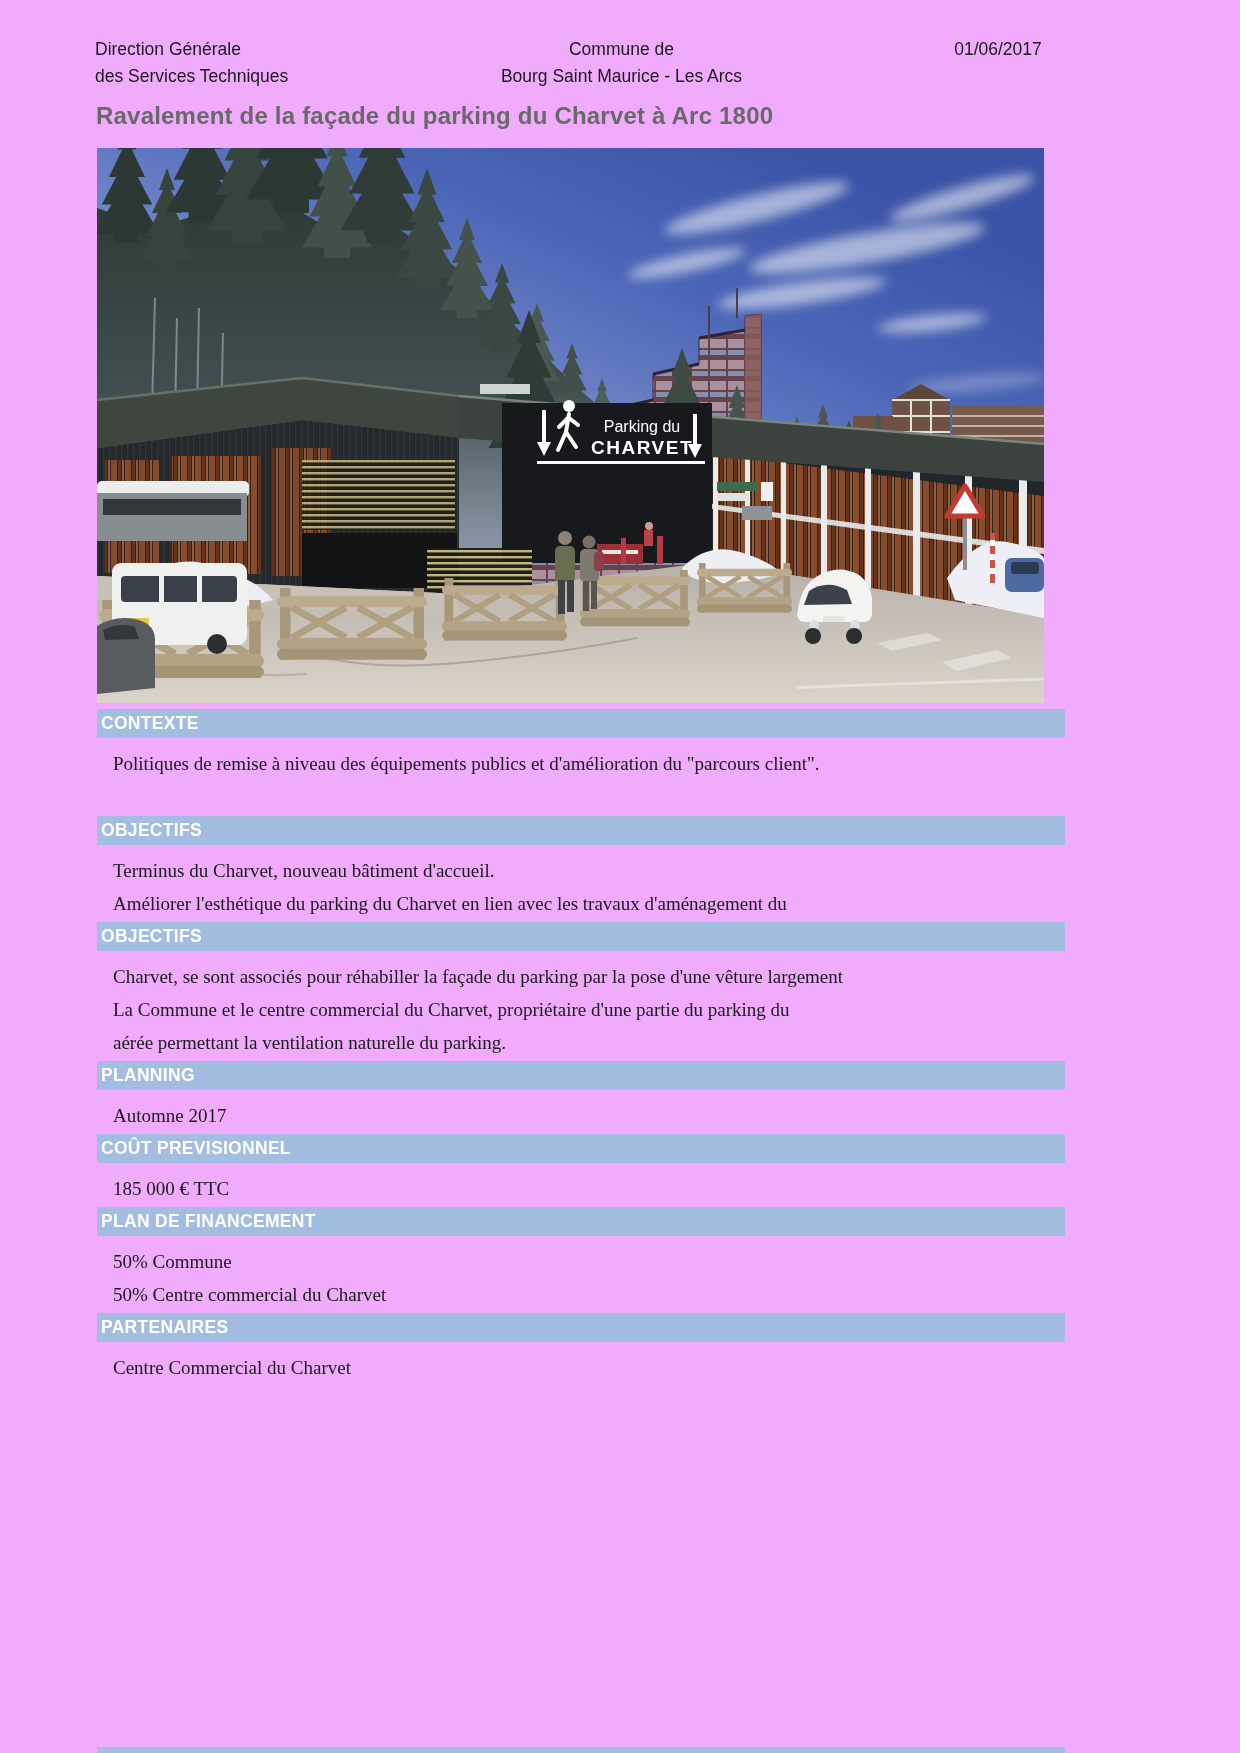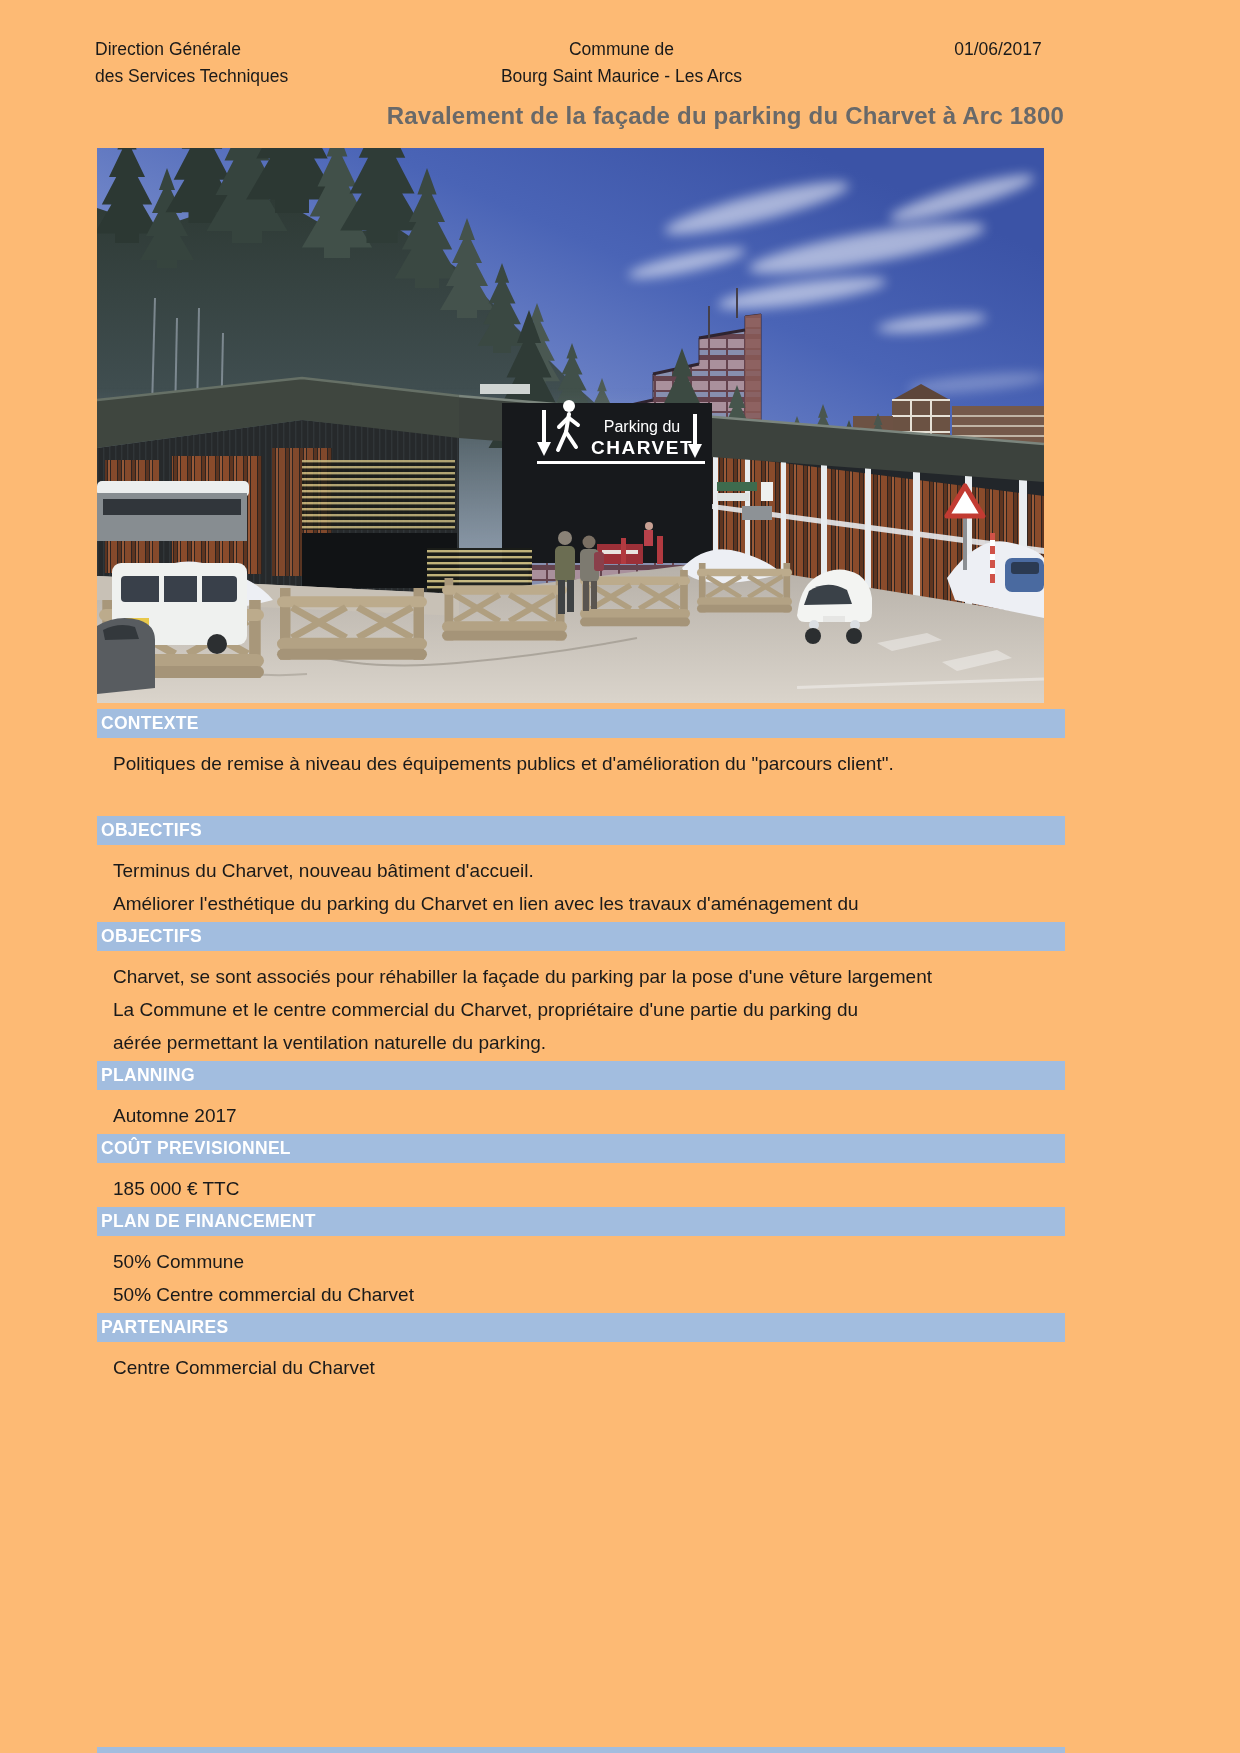--- a/index.html
+++ b/index.html
@@ -1,36 +1,36 @@
 <!DOCTYPE html>
 <html lang="fr"><head>
 <meta charset="utf-8">
 <style>
   html,body{margin:0;padding:0;background:#fff;}
-  .page{position:relative;width:1240px;height:1753px;background:#fdba74;overflow:hidden;
+  .page{position:relative;width:1240px;height:1753px;background:#f0abfc;overflow:hidden;
         font-family:"Liberation Sans",sans-serif;color:#1a1a1a;}
   
   .hdr{position:absolute;top:36px;left:95px;right:92px;display:flex;justify-content:space-between;
        font-size:17.5px;line-height:27px;}
   .hdr-left{width:300px;text-align:left;}
   .hdr-center{text-align:center;}
   .hdr-right{width:300px;text-align:center;}
   
-  .doc-title{position:absolute;top:102px;left:96px;width:968px;text-align:right;
+  .doc-title{position:absolute;top:102px;left:96px;width:968px;text-align:left;
              font-size:24px;font-weight:700;color:#696969;letter-spacing:.2px;}
   
   .photo{position:absolute;top:148px;left:97px;width:1143px;height:555px;}
   .photo svg{display:block;width:947px;height:555px;}
   
   .sections{position:absolute;top:709px;left:97px;width:968px;}
   .section{margin:0 0 0 0;}
   .section:first-child{margin-bottom:34px;}
   .section-bar{height:29px;line-height:29px;background:#a2bddf;color:#ffffff;
                font-size:17.5px;font-weight:700;padding-left:4px;letter-spacing:.3px;}
-  .section-body{padding:9px 0 2px 16px;max-width:900px;}
+  .section-body{padding:9px 0 2px 16px;max-width:900px;font-family:Liberation Serif, serif;}
   .line{margin:0;font-size:19px;line-height:33px;white-space:nowrap;}
   
   .bottom-partial-bar{position:absolute;top:1747px;left:97px;width:968px;height:6px;background:#a2bddf;}
 </style>
 </head>
 <body>
 
 <div class="page">
 
   <div class="hdr">

